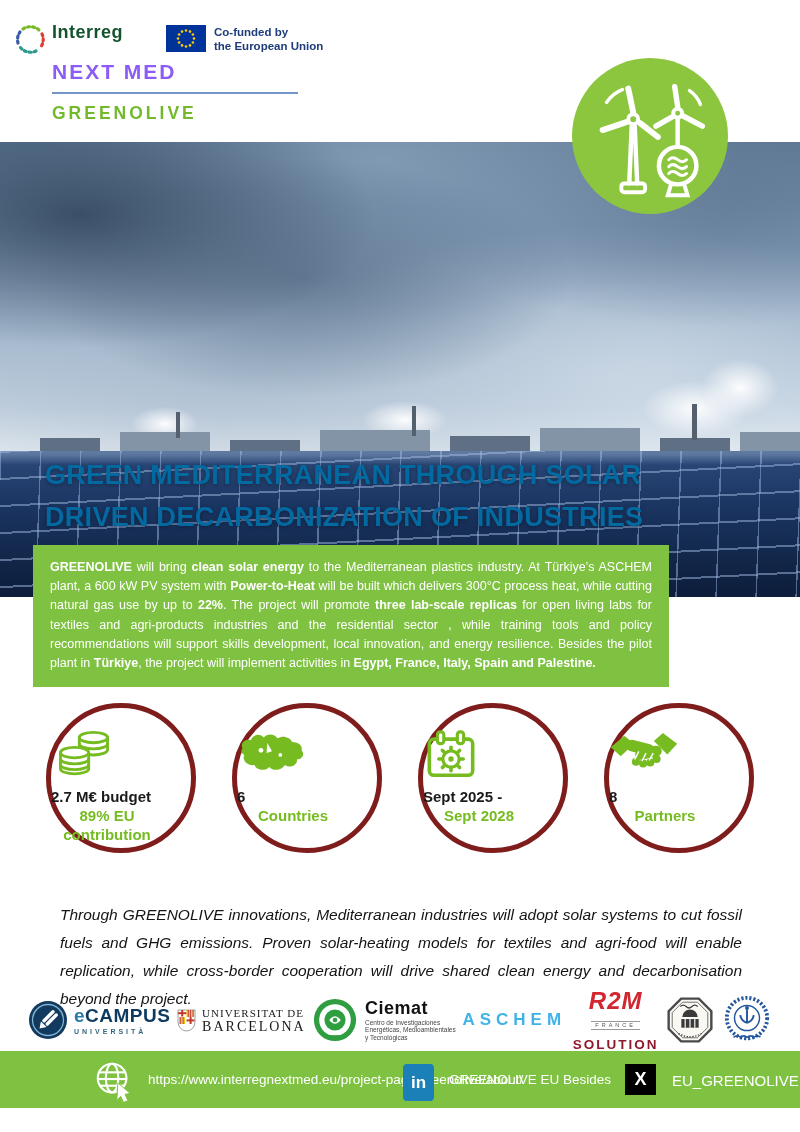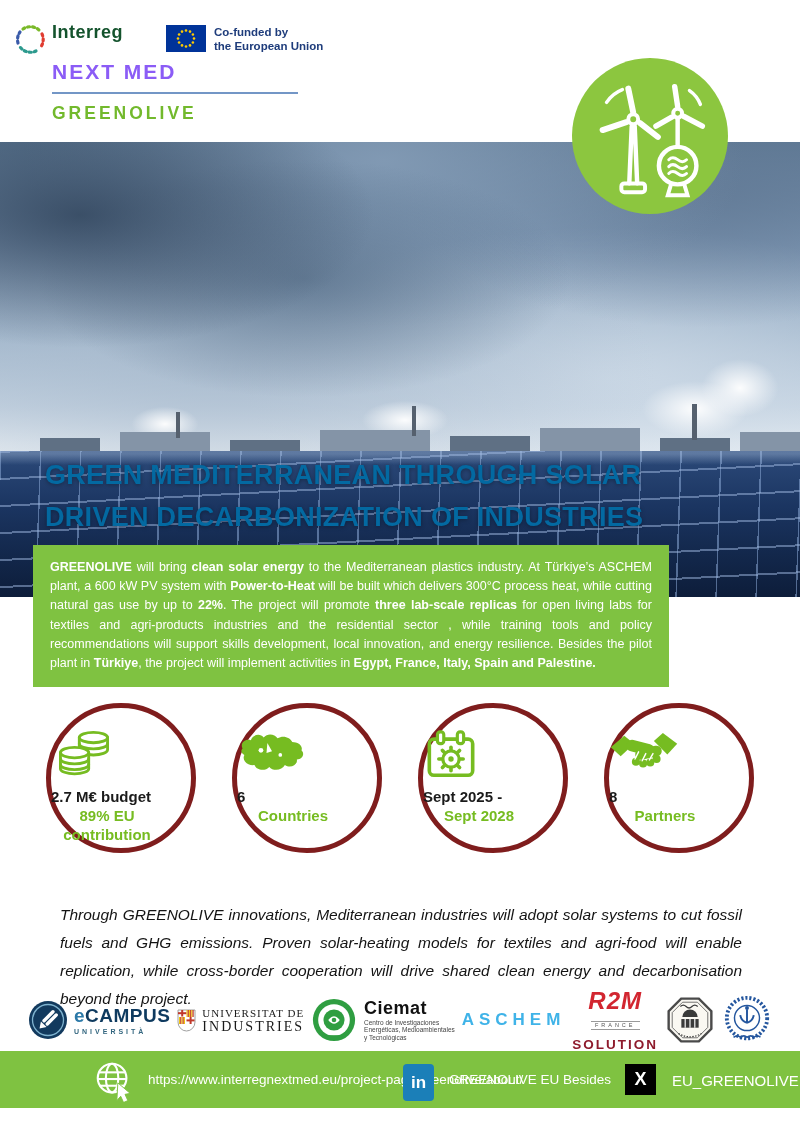--- a/index.html
+++ b/index.html
@@ -304,21 +304,21 @@
         <rect x="2" y="8" width="1.2" height="7" fill="#f1c40f"></rect>
           <rect x="3.2" y="8" width="1.2" height="7" fill="#c0392b"></rect>
         <rect x="4.4" y="8" width="1.2" height="7" fill="#f1c40f"></rect>
           <rect x="5.6" y="8" width="1.2" height="7" fill="#c0392b"></rect>
         <rect x="6.8" y="8" width="1.2" height="7" fill="#f1c40f"></rect>
         <rect x="12.6" y="8" width="2" height="7" fill="#c0392b"></rect>
           <rect x="9.5" y="10.4" width="8" height="2" fill="#c0392b"></rect>
       </svg>
       <div class="ub-txt">
         <div class="l1">UNIVERSITAT DE</div>
-        <div class="l2">INDUSTRIES</div>
+        <div class="l2">BARCELONA</div>
       </div>
     </div>
 
     <div class="plogo">
       <svg viewBox="0 0 48 48" width="46" height="46">
         <circle cx="24" cy="24" r="22" fill="#2f9e41"></circle>
         <circle cx="24" cy="24" r="16.5" fill="#ffffff"></circle>
         <circle cx="24" cy="24" r="11" fill="#2f9e41"></circle>
         <path d="M18,24 q6,-8 12,0 q-6,8 -12,0" fill="#ffffff"></path>
         <circle cx="24" cy="24" r="2.4" fill="#2f9e41"></circle>

